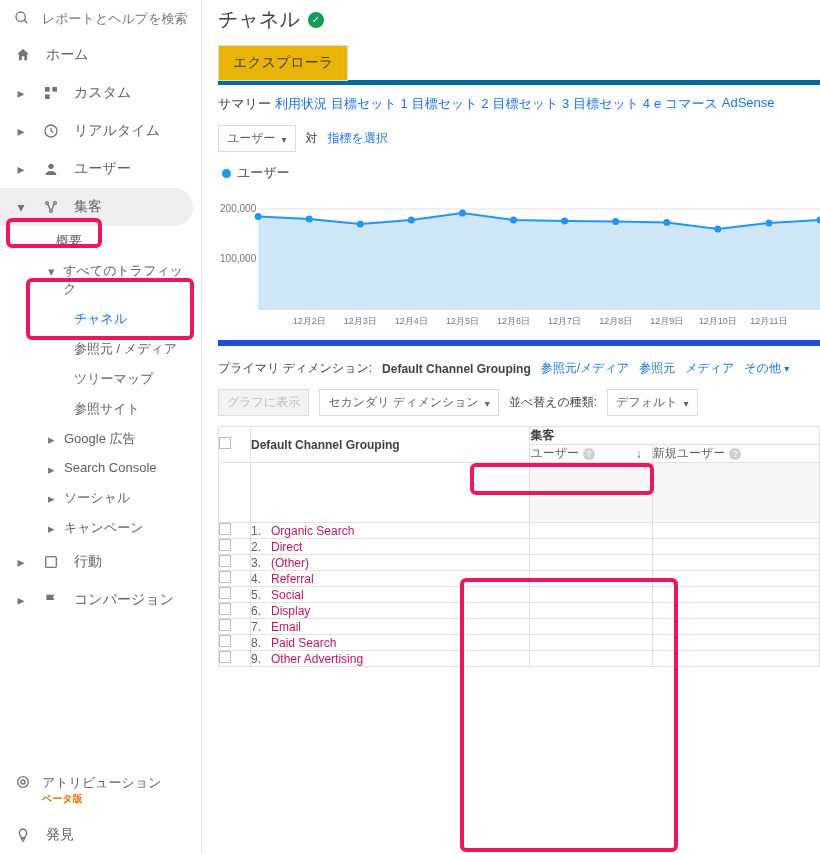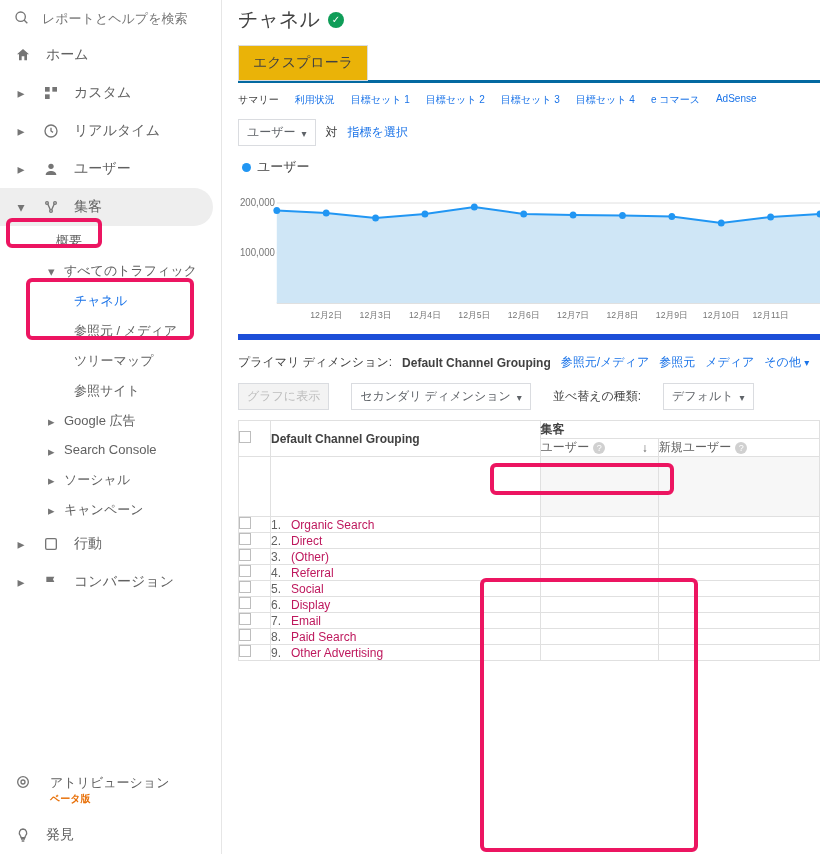--- a/index.html
+++ b/index.html
@@ -1,60 +1,60 @@
 <!DOCTYPE html>
 <html><head>
 <meta charset="utf-8">
 <style>
 * { margin:0; padding:0; box-sizing:border-box; font-family:Arial,"Hiragino Kaku Gothic Pro","Meiryo",sans-serif; }
 body { background:#fff; color:#424242; font-size:13px; width:820px; height:854px; overflow:hidden; }
 .app { display:flex; width:100%; height:100%; }
-.sidebar { width:222px; background:#fff; border-right:1px solid #e6e6e6; display:flex; flex-direction:column; }
+.sidebar { width:202px; background:#fff; border-right:1px solid #e6e6e6; display:flex; flex-direction:column; }
 .search-row { display:flex; align-items:center; padding:10px 14px; gap:12px; color:#757575; }
 .search-row input { border:none; outline:none; font-size:13px; color:#757575; width:100%; }
 .nav-item { display:flex; align-items:center; padding:10px 14px; gap:14px; color:#616161; cursor:pointer; font-size:14px; }
 .nav-item.active { background:#eee; border-radius:0 22px 22px 0; margin-right:8px; }
 .nav-item .exp { width:14px; display:inline-flex; justify-content:center; color:#757575; }
 .nav-section-label { padding:6px 14px; font-size:11px; color:#9e9e9e; }
 .sub1 { padding:6px 14px 6px 56px; font-size:13px; color:#616161; cursor:pointer; }
 .sub2 { padding:6px 14px 6px 48px; font-size:13px; color:#616161; cursor:pointer; display:flex; align-items:flex-start; gap:6px; }
 .sub2 .car { width:10px; color:#757575; padding-top:2px; }
 .sub3 { padding:6px 14px 6px 74px; font-size:13px; color:#616161; cursor:pointer; }
 .sub3.sel { color:#1a73e8; }
 .highlight-acq { position:absolute; left:6px; top:218px; width:96px; height:30px; pointer-events:none; border:4px solid #ec1561; border-radius:6px; }
 .highlight-sub { position:absolute; left:26px; top:278px; width:168px; height:62px; pointer-events:none; border:4px solid #ec1561; border-radius:6px; }
 .sidebar-bottom { margin-top:auto; }
-.attr-item { padding:10px 14px; display:flex; gap:18px; align-items:flex-start; color:#616161; }
+.attr-item { padding:10px 14px; display:flex; gap:10px; align-items:flex-start; color:#616161; }
 .beta { font-size:10px; color:#e8710a;font-weight:bold; }
 .main { flex:1; padding:0 0 0 16px; overflow:hidden; }
 .page-title { display:flex; align-items:center; gap:8px; padding:6px 0 12px; }
 .page-title h1 { font-size:20px; font-weight:400; color:#424242; }
 .check-badge { width:16px; height:16px; border-radius:50%; background:#0f9d58; display:inline-flex; align-items:center; justify-content:center; color:#fff; font-size:10px; }
 .seg-row { display:flex; gap:18px; padding:0 0 14px; }
 .seg-card { flex:1; border:1px solid #dadce0; border-radius:2px; padding:10px 12px; display:flex; align-items:center; gap:10px; min-width:0; }
 .seg-circle { width:30px; height:30px; border:4px solid #2196f3; border-radius:50%; }
 .seg-circle.grey { border-color:#d0d0d0; }
 .seg-tx .t1 { font-size:13px; color:#424242; }
 .seg-tx .t2 { font-size:11px; color:#757575; }
 .tab-bar { border:1px solid #dadce0; display:inline-block; padding:8px 14px; font-size:14px; color:#424242; cursor:pointer; margin-bottom:-1px; background:#eab308; position:relative; z-index:1; }
-.sub-tabs { border-top:3px solid #0369a1; padding:10px 0 6px; display:flex; gap:16px; font-size:10px; flex-wrap:wrap; }
+.sub-tabs { border-top:5px solid #0369a1; padding:10px 0 6px; display:flex; gap:4px; font-size:13px; flex-wrap:wrap; }
 .sub-tabs span { color:#1a73e8; cursor:pointer; white-space:nowrap; }
 .sub-tabs span.cur { color:#424242; }
 .metric-row { display:flex; align-items:center; gap:10px; padding:6px 0 4px; font-size:12px; }
 .metric-btn { border:1px solid #dadce0; padding:4px 8px; display:inline-flex; align-items:center; gap:6px; cursor:pointer; color:#5f6368; }
 .metric-sel { color:#1a73e8; cursor:pointer; }
 .legend { display:flex; align-items:center; gap:6px; padding:8px 0 2px 4px; font-size:13px; color:#424242; }
 .legend .dot { width:9px; height:9px; border-radius:50%; background:#2196f3; }
 .chart-wrap { position:relative; height:150px; }
 .chart-wrap svg { width:100%; height:100%; }
 .dim-row { padding:14px 0 6px; font-size:12px; color:#424242; display:flex; gap:10px; align-items:center; flex-wrap:wrap; border-top:6px solid #1d4ed8; margin-top:6px; }
 .dim-row .lbl { color:#424242; }
 .dim-row .lnk { color:#1a73e8; cursor:pointer; }
 .dim-row strong { font-weight:bold; }
-.ctrl-row { display:flex; align-items:center; gap:22px; padding:6px 0 10px; font-size:12px; }
+.ctrl-row { display:flex; align-items:center; gap:10px; padding:6px 0 10px; font-size:12px; }
 .ctrl-btn { border:1px solid #dadce0; padding:4px 8px; cursor:pointer; color:#5f6368; display:inline-flex; align-items:center; gap:6px; }
 .ctrl-btn.dis { background:#f3f3f3; color:#bdbdbd; }
 .table { width:100%; border:1px solid #e0e0e0; border-collapse:collapse; }
 .table th, .table td { border:1px solid #e0e0e0; padding:0; font-size:12px; text-align:left; vertical-align:middle; }
 .th-check { width:32px; text-align:center; }
 .th-dcg { position:relative; padding:24px 10px; }
 .th-acq-top { background:#fff; font-weight:bold; padding:10px; }
 .th-sub { padding:10px; font-weight:normal; color:#616161; position:relative; }
 .th-sub .arrow { position:absolute; right:10px; top:50%; transform:translateY(-50%); color:#616161; }
 .info { display:inline-block; width:12px; height:12px; border-radius:50%; background:#d0d0d0; color:#fff; font-size:9px; text-align:center; line-height:12px; margin-left:4px; }

